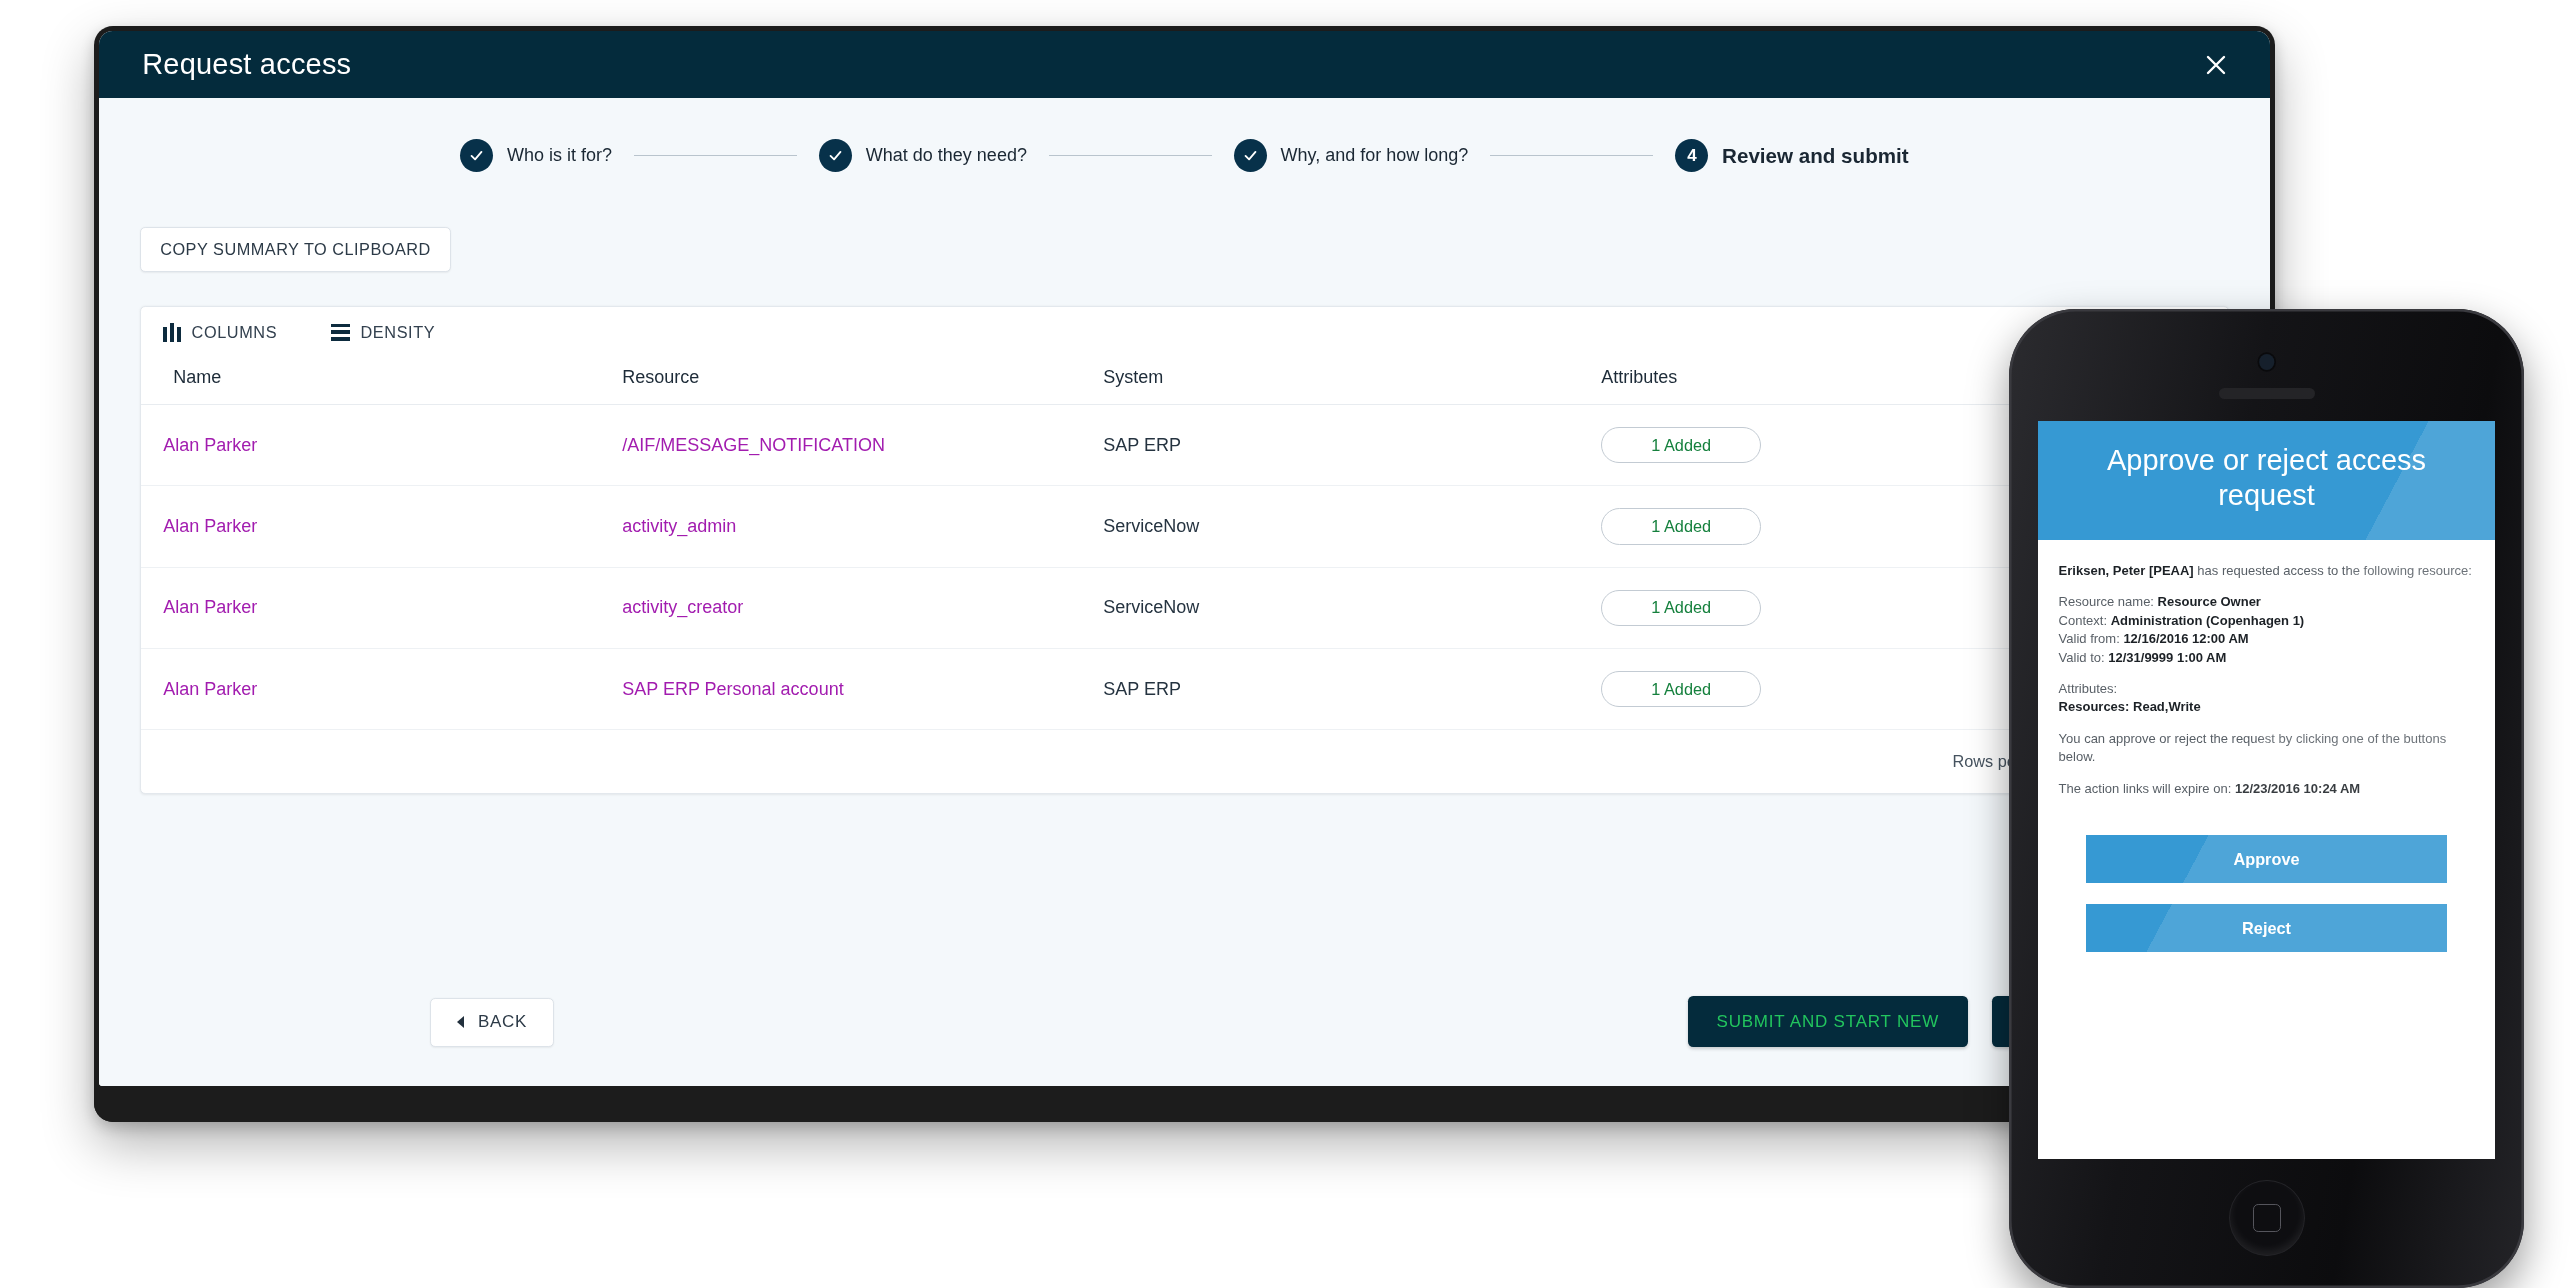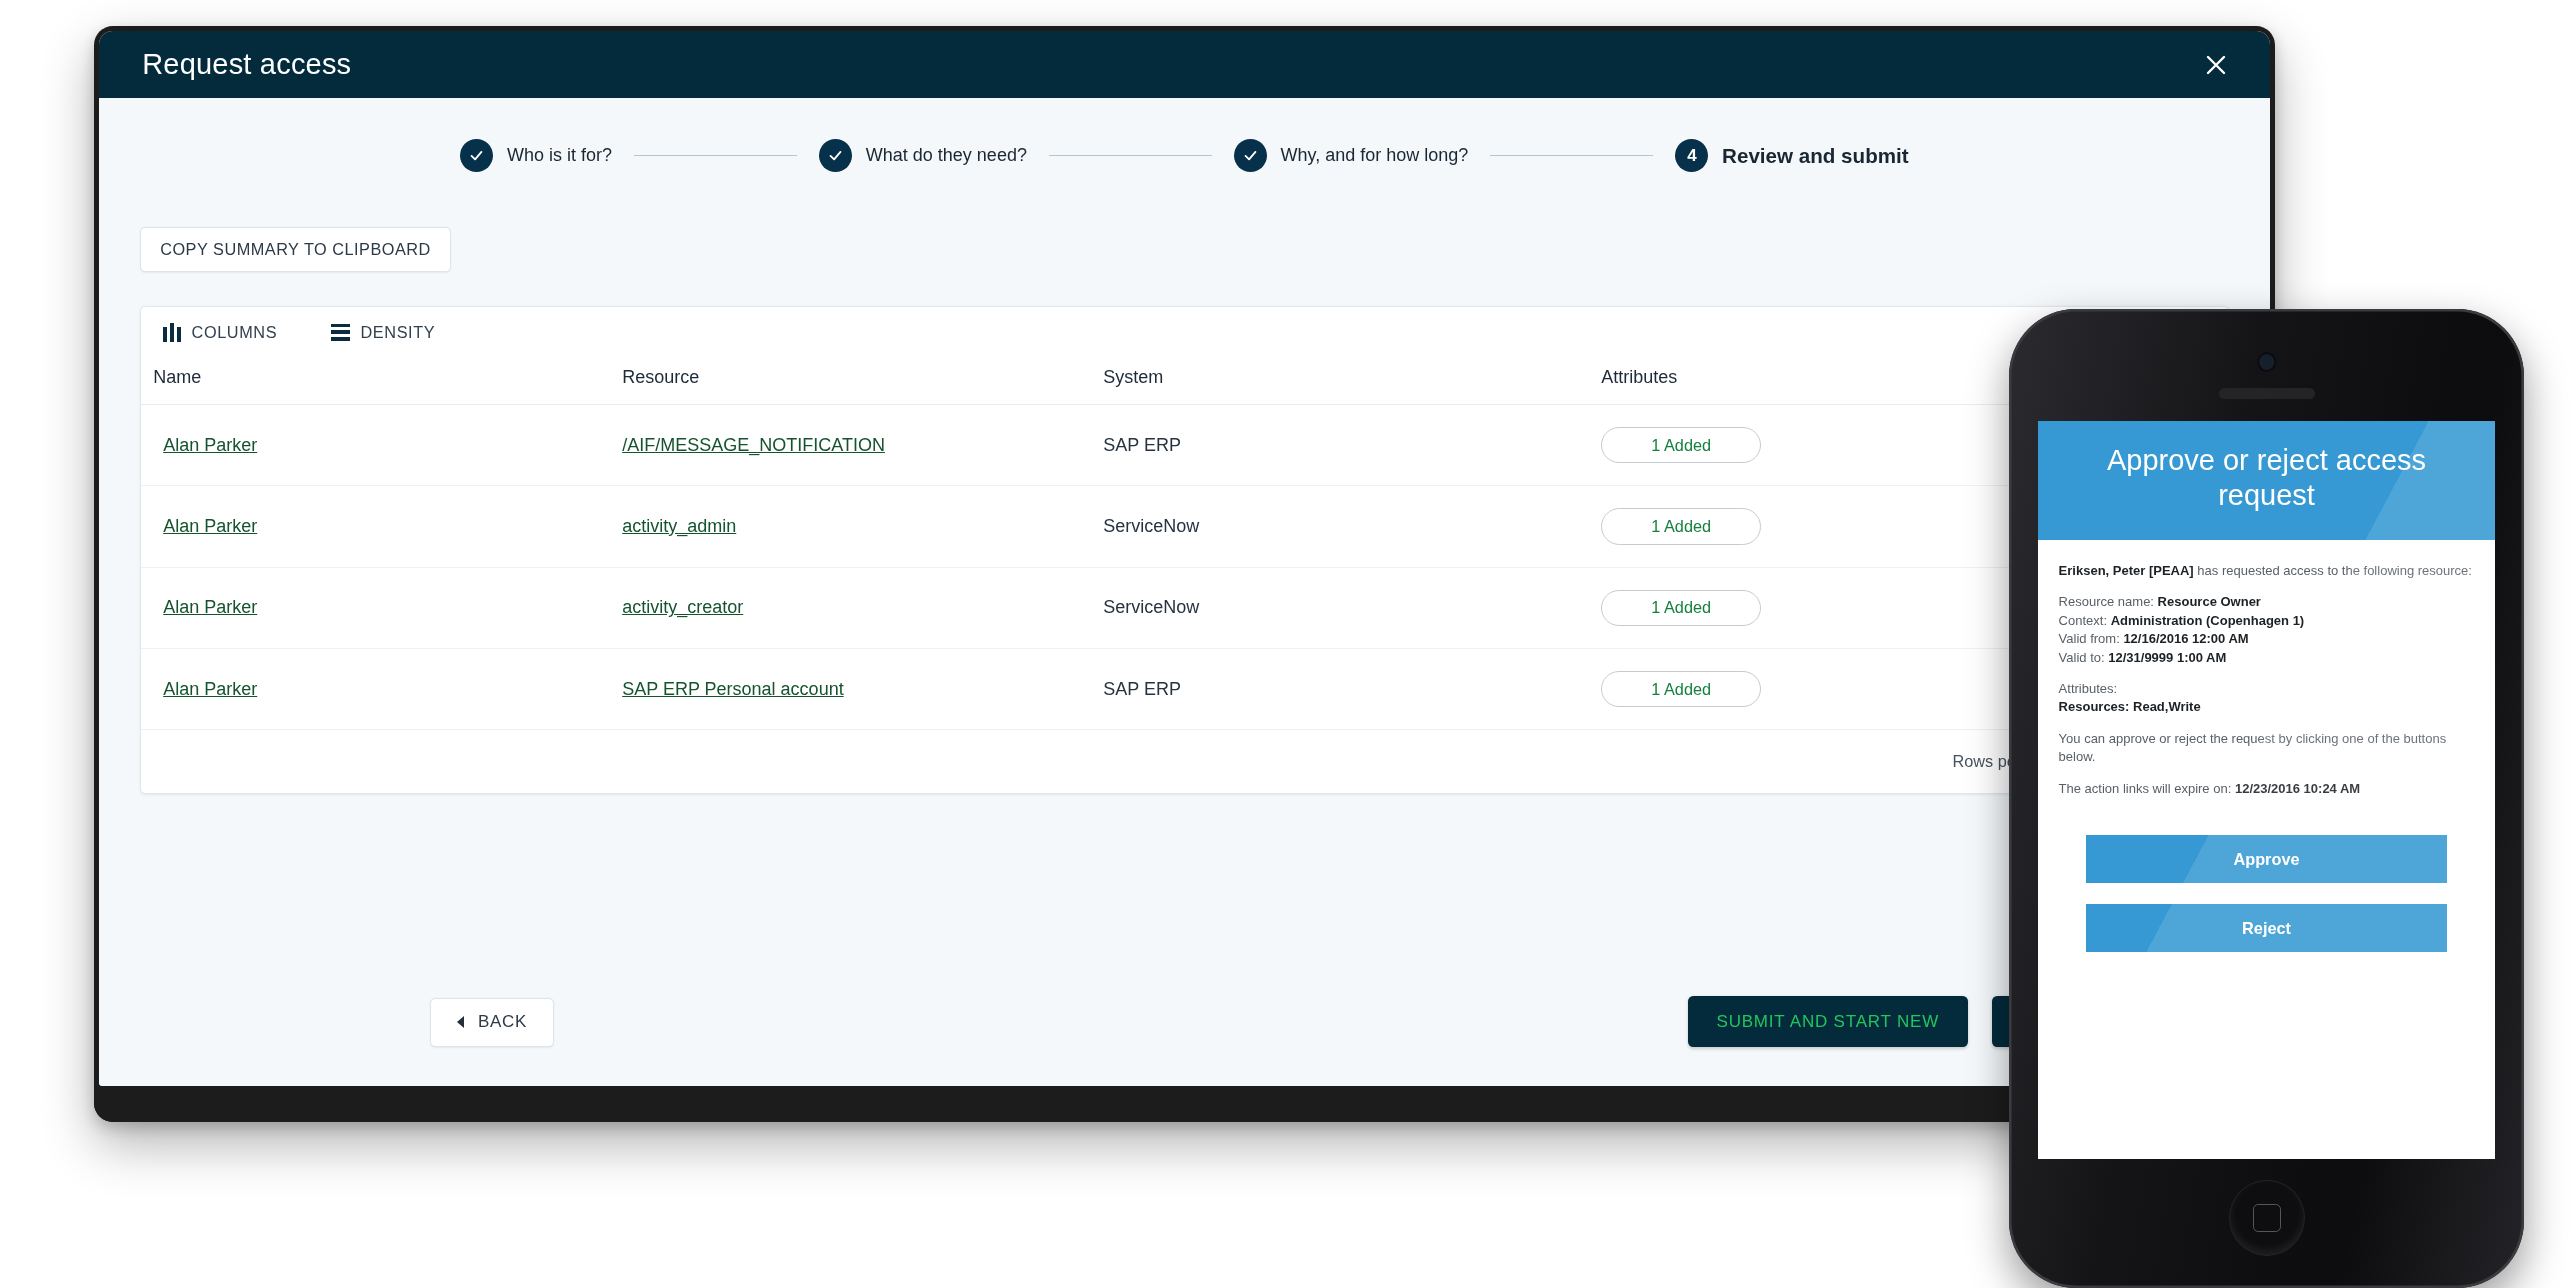--- a/index.html
+++ b/index.html
@@ -161,24 +161,23 @@
     border-bottom: 0.9px solid #eef1f4;
     font-size: 18px;
     color: #253340;
     vertical-align: middle;
   }
   tbody tr:last-child td { border-bottom: 0.9px solid #eef1f4; }
   .col-name    { width: 481px; padding-left: 22px; }
   .col-resource{ width: 481px; }
   .col-system  { width: 498px; }
   .col-attrs   { width: auto; }
-  th.col-name  { padding-left: 12px; }
+  th.col-name  { padding-left: 32px; }
   .cell-link {
-    text-decoration: underline;
-    color: #14532d;
+    color: #a21caf;
     cursor: pointer;
   }
   .chip {
     display: inline-block;
     min-width: 160px;
     text-align: center;
     border: 0.9px solid #c3cbd3;
     border-radius: 858px;
     padding: 7.7px 15.5px;
     font-size: 16.3px;

